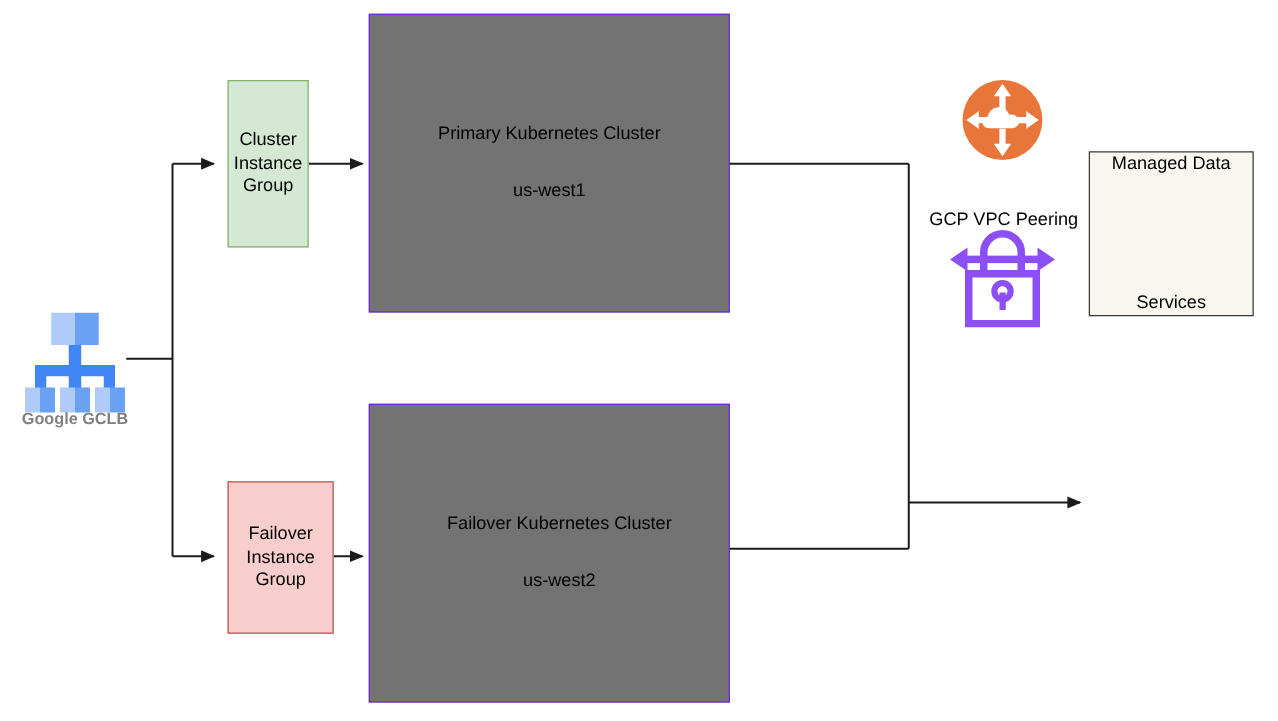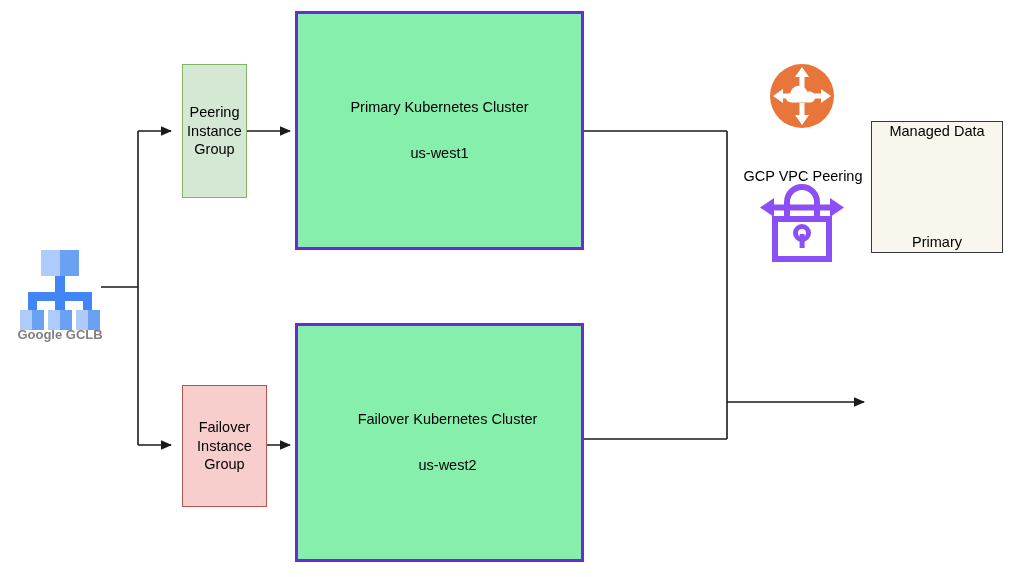--- a/index.html
+++ b/index.html
@@ -47,22 +47,22 @@
     border-width: 1px;
     border-style: solid;
     font-size: 14.5px;
   }
   .ig-primary  { background: #d5e8d4; border-color: #82b366; }
   .ig-failover { background: #f8cecc; border-color: #b85450; }
   .ig .line { display:block; }
 
   
   .cluster {
-    background: #86efac;
-    border: 3px solid #6d28d9;
+    background: #737373;
+    border: 1px solid #6d28d9;
     font-size: 14.5px;
   }
   .cluster .line.title { margin-bottom: 27px; }
 
   
   .dataservice {
     background: #f9f7ed;
     border: 1px solid #36393d;
     font-size: 14.5px;
     justify-content: space-between;
@@ -149,21 +149,21 @@
       <rect x="15" y="60" width="12" height="25" fill="#6ba1f3"></rect>
       <rect x="31" y="60" width="12" height="25" fill="#aecbfa"></rect>
       <rect x="43" y="60" width="12" height="25" fill="#6ba1f3"></rect>
       <rect x="59" y="60" width="12" height="25" fill="#aecbfa"></rect>
       <rect x="71" y="60" width="12" height="25" fill="#6ba1f3"></rect>
     </svg>
   </div>
   <div class="gclb-label" style="left:0px; top:327px;">Google GCLB</div>
 
   <div class="node ig ig-primary" style="left:182px; top:64px; width:65px; height:134px;">
-    <span class="line">Peering</span>
+    <span class="line">Cluster</span>
     <span class="line">Instance</span>
     <span class="line">Group</span>
   </div>
 
   <div class="node ig ig-failover" style="left:182px; top:385px; width:85px; height:122px;">
     <span class="line">Failover</span>
     <span class="line">Instance</span>
     <span class="line">Group</span>
   </div>
 
@@ -214,17 +214,17 @@
       <g fill="#8c4ff5">
         <rect x="8" y="32.5" width="68" height="6"></rect>
         <path d="M 0 35.5 L 14 26 L 14 45 Z"></path>
         <path d="M 84 35.5 L 70 26 L 70 45 Z"></path>
       </g>
     </svg>
   </div>
 
   <div class="node dataservice" style="left:871px; top:121px; width:132px; height:132px;">
     <span class="line">Managed Data</span>
-    <span class="line">Primary</span>
+    <span class="line">Services</span>
   </div>
 
 
 </div>
 
 </body></html>

